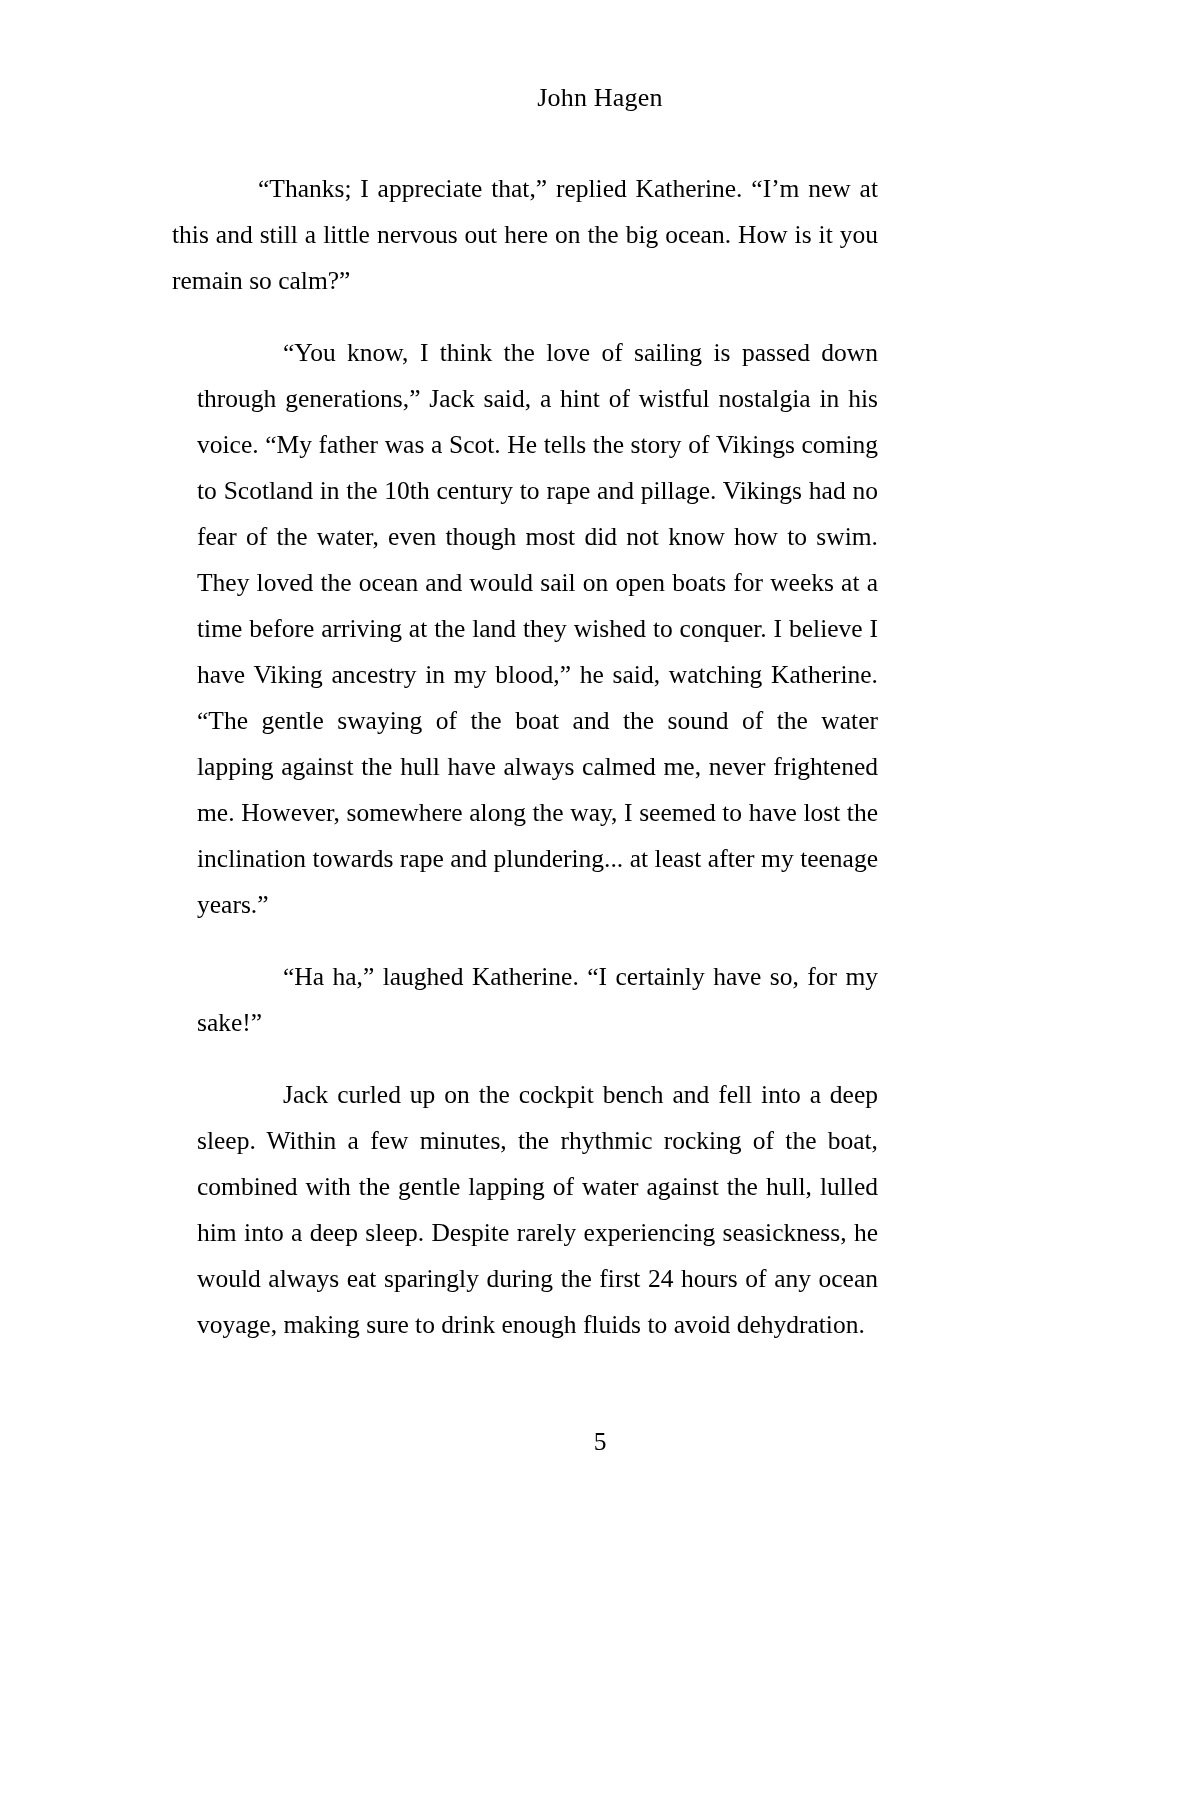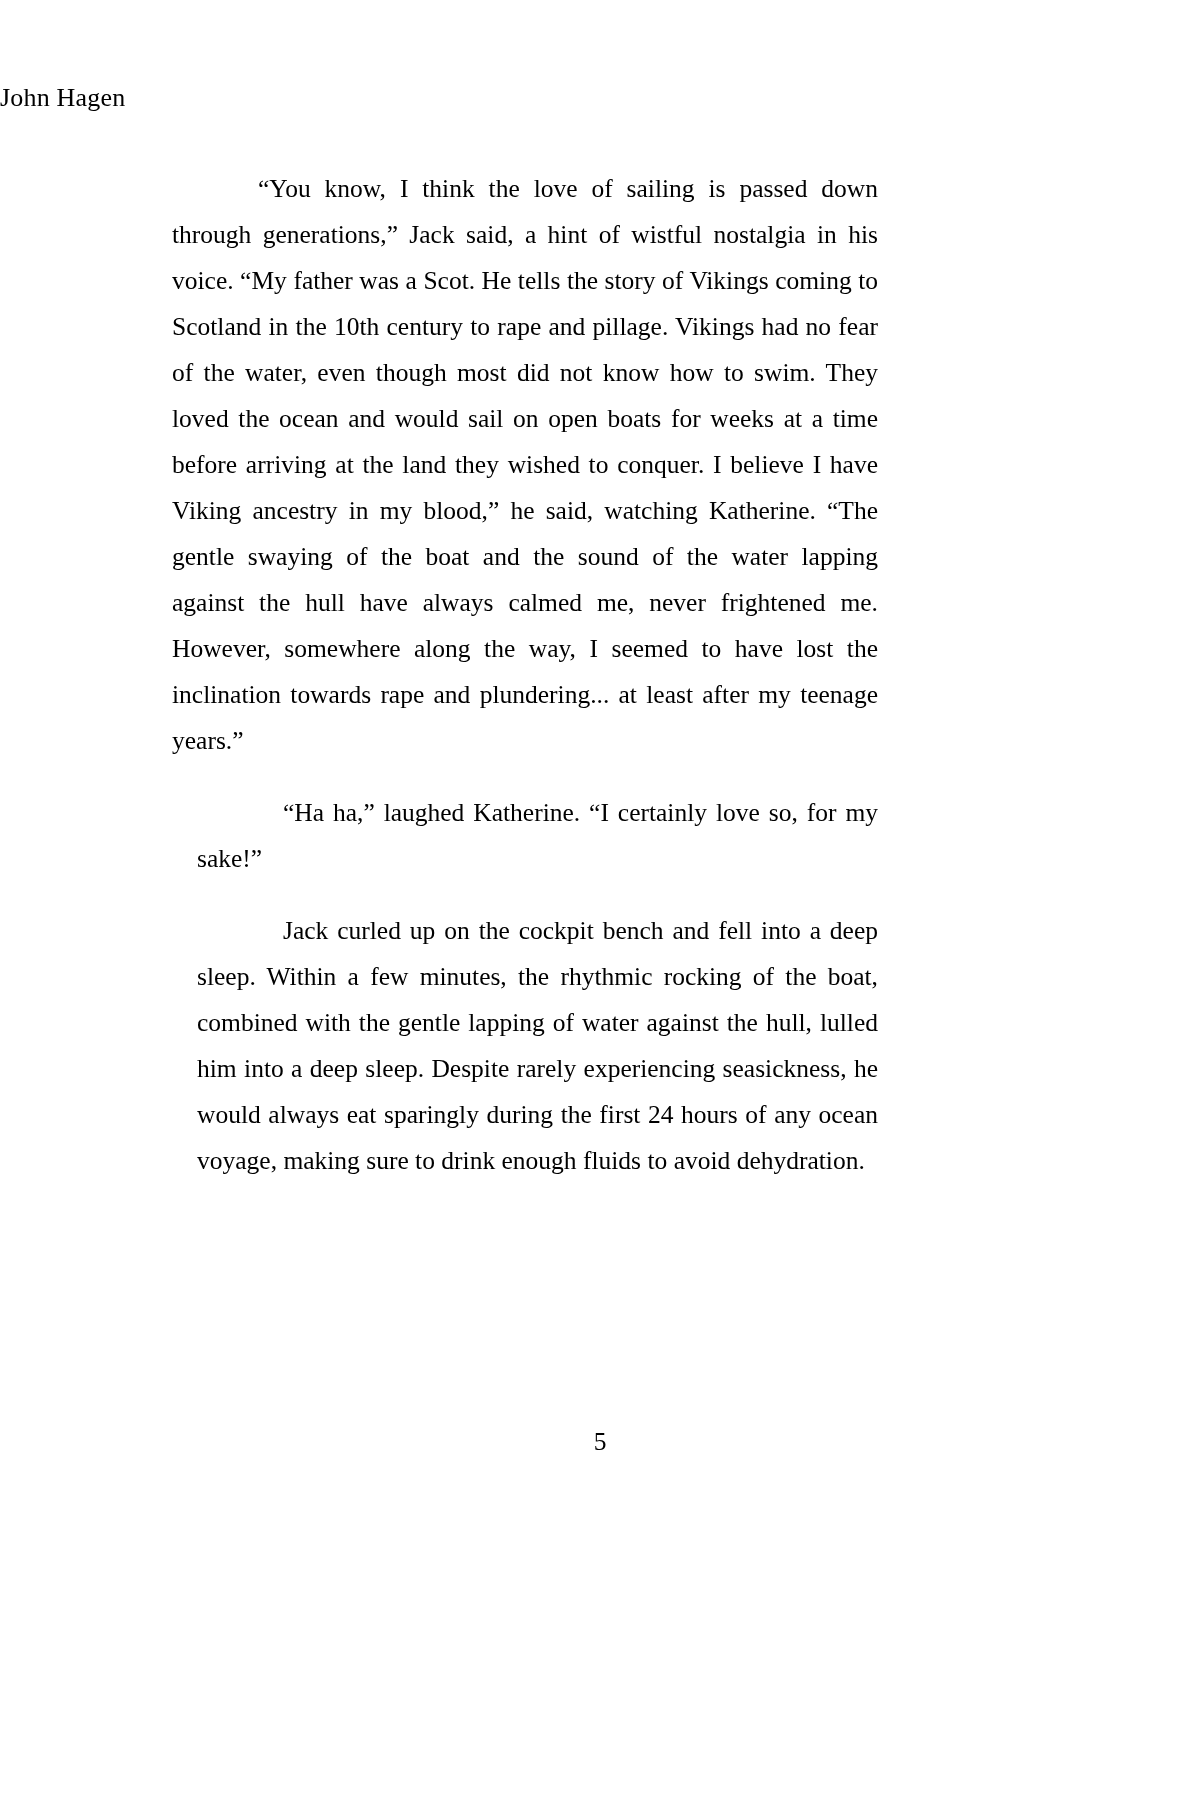--- a/index.html
+++ b/index.html
@@ -23,20 +23,21 @@
     background: #ffffff;
     box-sizing: border-box;
   }
 
   
   .running-header {
     position: absolute;
     top: 82px;
     left: 0;
     width: 1200px;
+    text-align: center;
     font-size: 26px;
     line-height: 32px;
     letter-spacing: 0.2px;
   }
 
   
   .text-block {
     position: absolute;
     top: 166px;
     left: 172px;
@@ -76,20 +77,21 @@
   }
 </style>
 </head>
 <body>
 
 <div class="page">
 
   <div class="running-header">John Hagen</div>
 
   <div class="text-block">
+    <p class="para">“Thanks; I appreciate that,” replied Katherine. “I’m new at this and still a little nervous out here on the big ocean. How is it you remain so calm?”</p>
     <p class="para">“You know, I think the love of sailing is passed down through generations,” Jack said, a hint of wistful nostalgia in his voice. “My father was a Scot. He tells the story of Vikings coming to Scotland in the 10th century to rape and pillage. Vikings had no fear of the water, even though most did not know how to swim. They loved the ocean and would sail on open boats for weeks at a time before arriving at the land they wished to conquer. I believe I have Viking ancestry in my blood,” he said, watching Katherine. “The gentle swaying of the boat and the sound of the water lapping against the hull have always calmed me, never frightened me. However, somewhere along the way, I seemed to have lost the inclination towards rape and plundering... at least after my teenage years.”</p>
-    <p class="para">“Ha ha,” laughed Katherine. “I certainly love so, for my sake!”</p>
+    <p class="para">“Ha ha,” laughed Katherine. “I certainly have so, for my sake!”</p>
     <p class="para">Jack curled up on the cockpit bench and fell into a deep sleep. Within a few minutes, the rhythmic rocking of the boat, combined with the gentle lapping of water against the hull, lulled him into a deep sleep. Despite rarely experiencing seasickness, he would always eat sparingly during the first 24 hours of any ocean voyage, making sure to drink enough fluids to avoid dehydration.</p>
   </div>
 
   <div class="folio">5</div>
 
 </div>
 
 </body></html>

